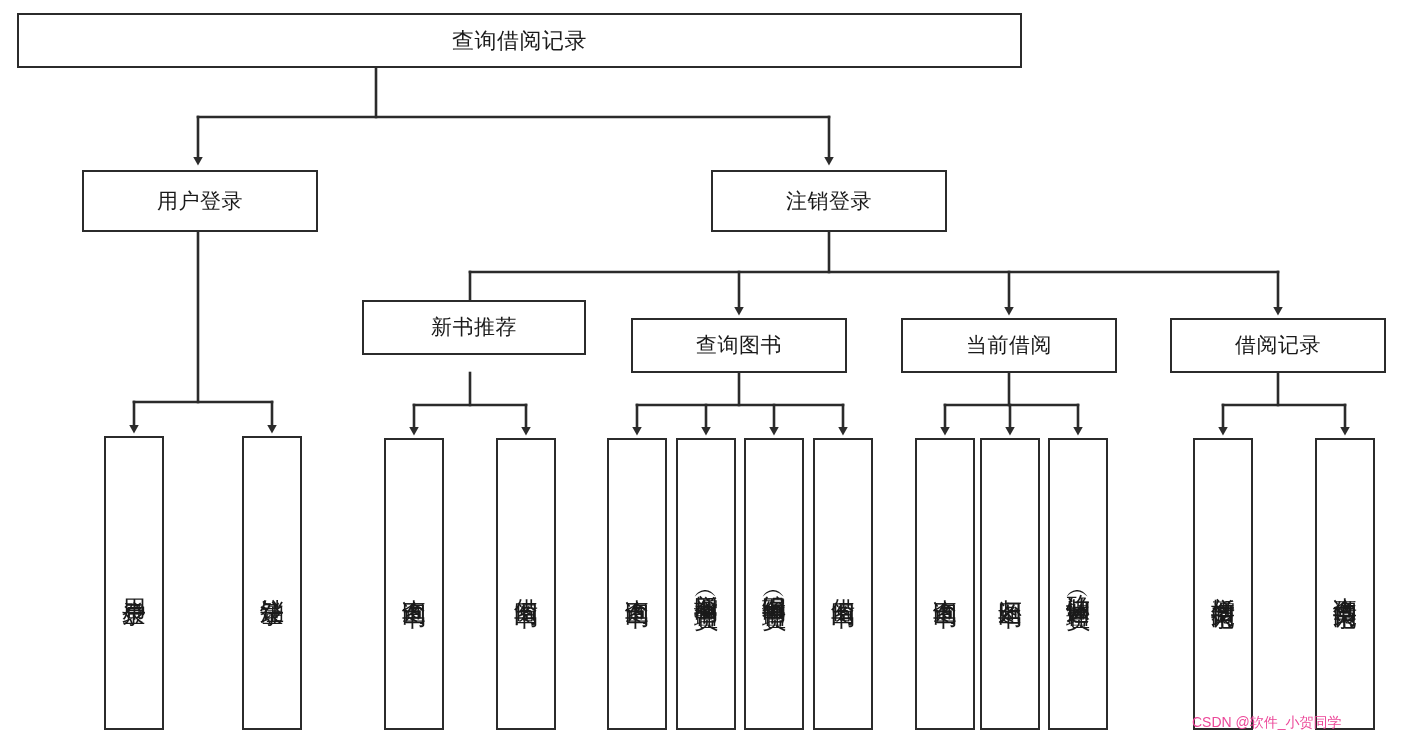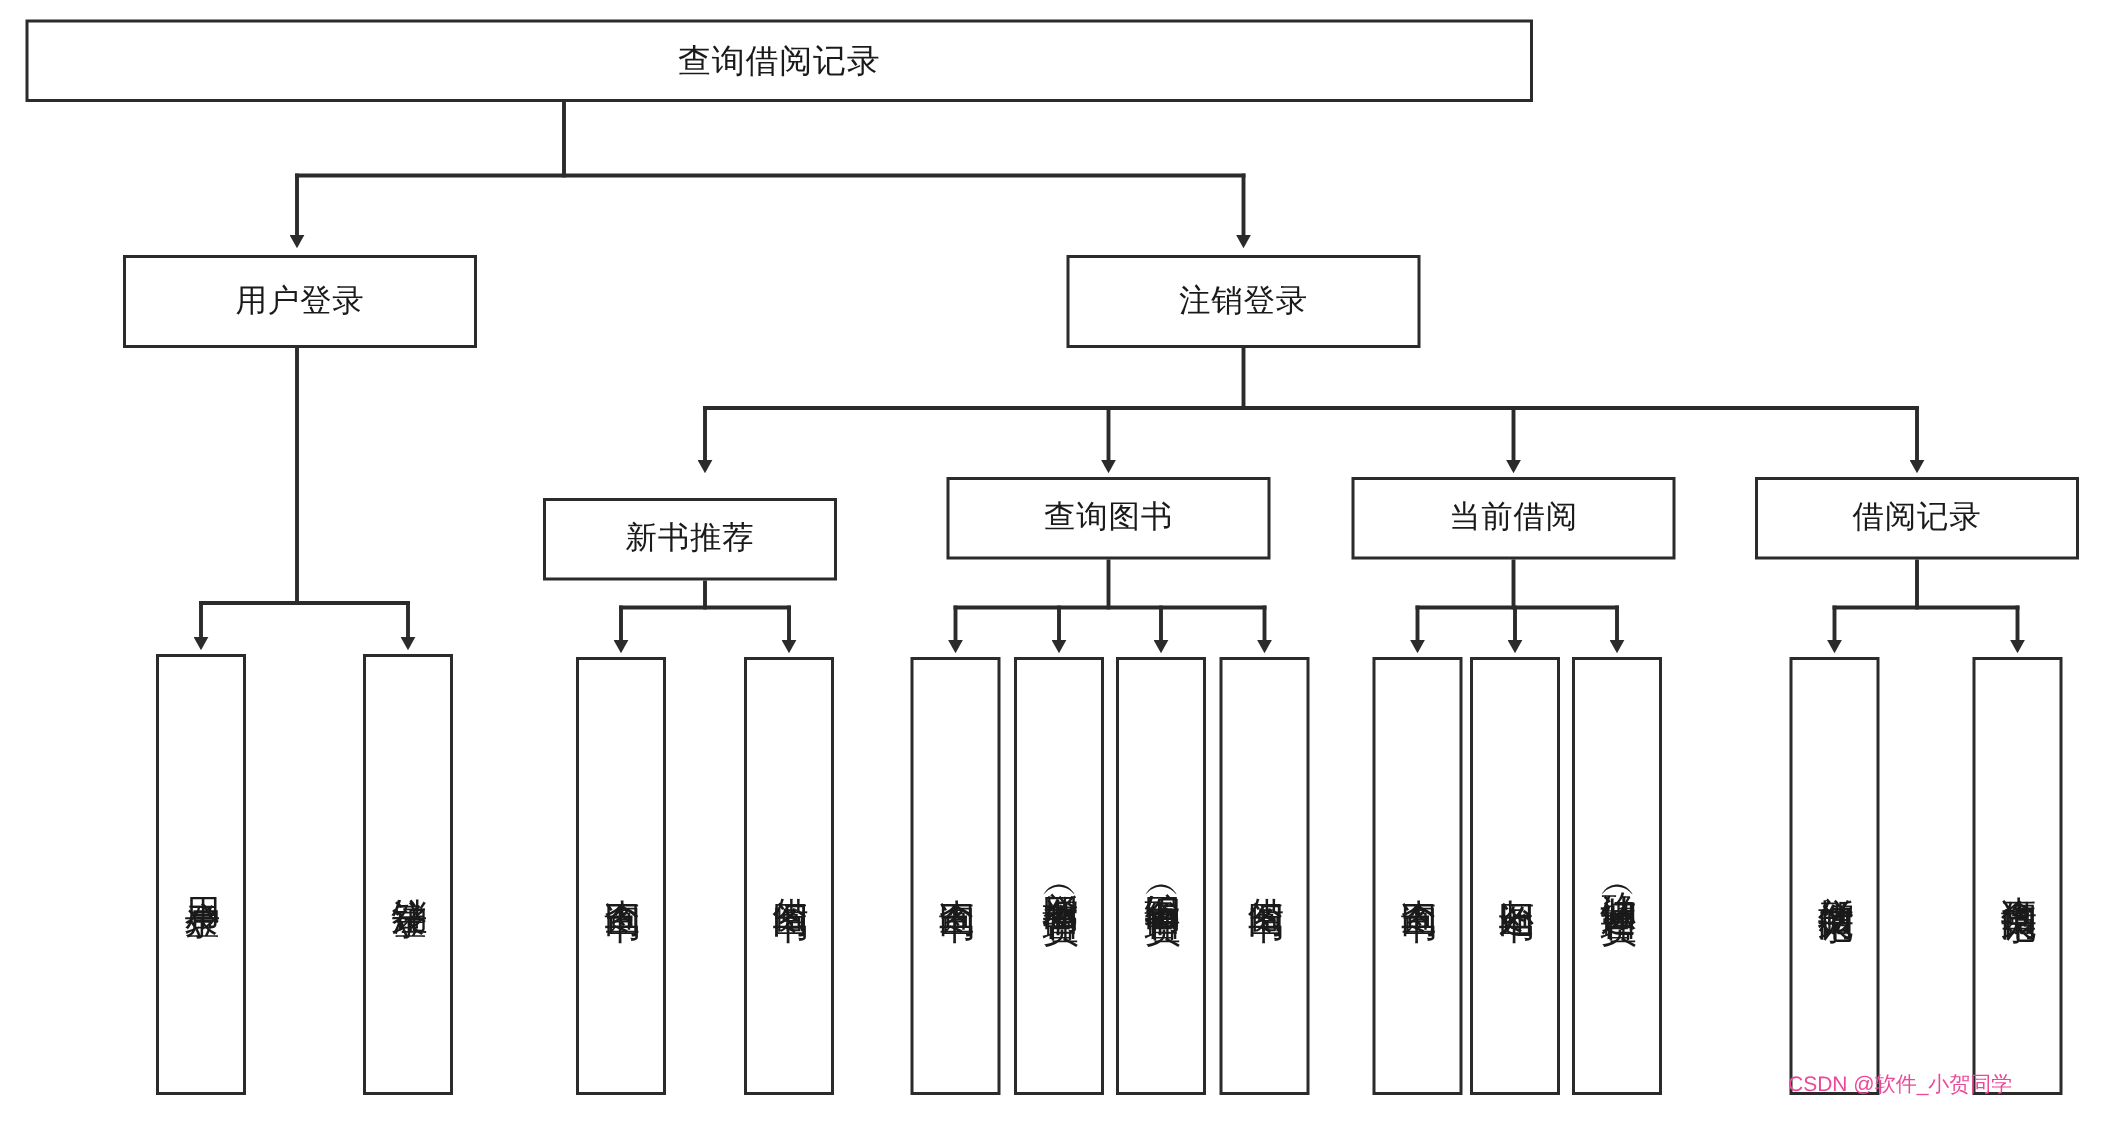--- a/index.html
+++ b/index.html
@@ -136,21 +136,21 @@
     <span class="label">查询借阅记录</span>
   </div>
 
   <div class="node h" style="left:82px; top:170px; width:236px; height:62px;">
     <span class="label">用户登录</span>
   </div>
   <div class="node h" style="left:711px; top:170px; width:236px; height:62px;">
     <span class="label">注销登录</span>
   </div>
 
-  <div class="node h" style="left:362px; top:332px; width:196px; height:55px;">
+  <div class="node h" style="left:362px; top:300px; width:224px; height:55px;">
     <span class="label">新书推荐</span>
   </div>
   <div class="node h" style="left:631px; top:318px; width:216px; height:55px;">
     <span class="label">查询图书</span>
   </div>
   <div class="node h" style="left:901px; top:318px; width:216px; height:55px;">
     <span class="label">当前借阅</span>
   </div>
   <div class="node h" style="left:1170px; top:318px; width:216px; height:55px;">
     <span class="label">借阅记录</span>

